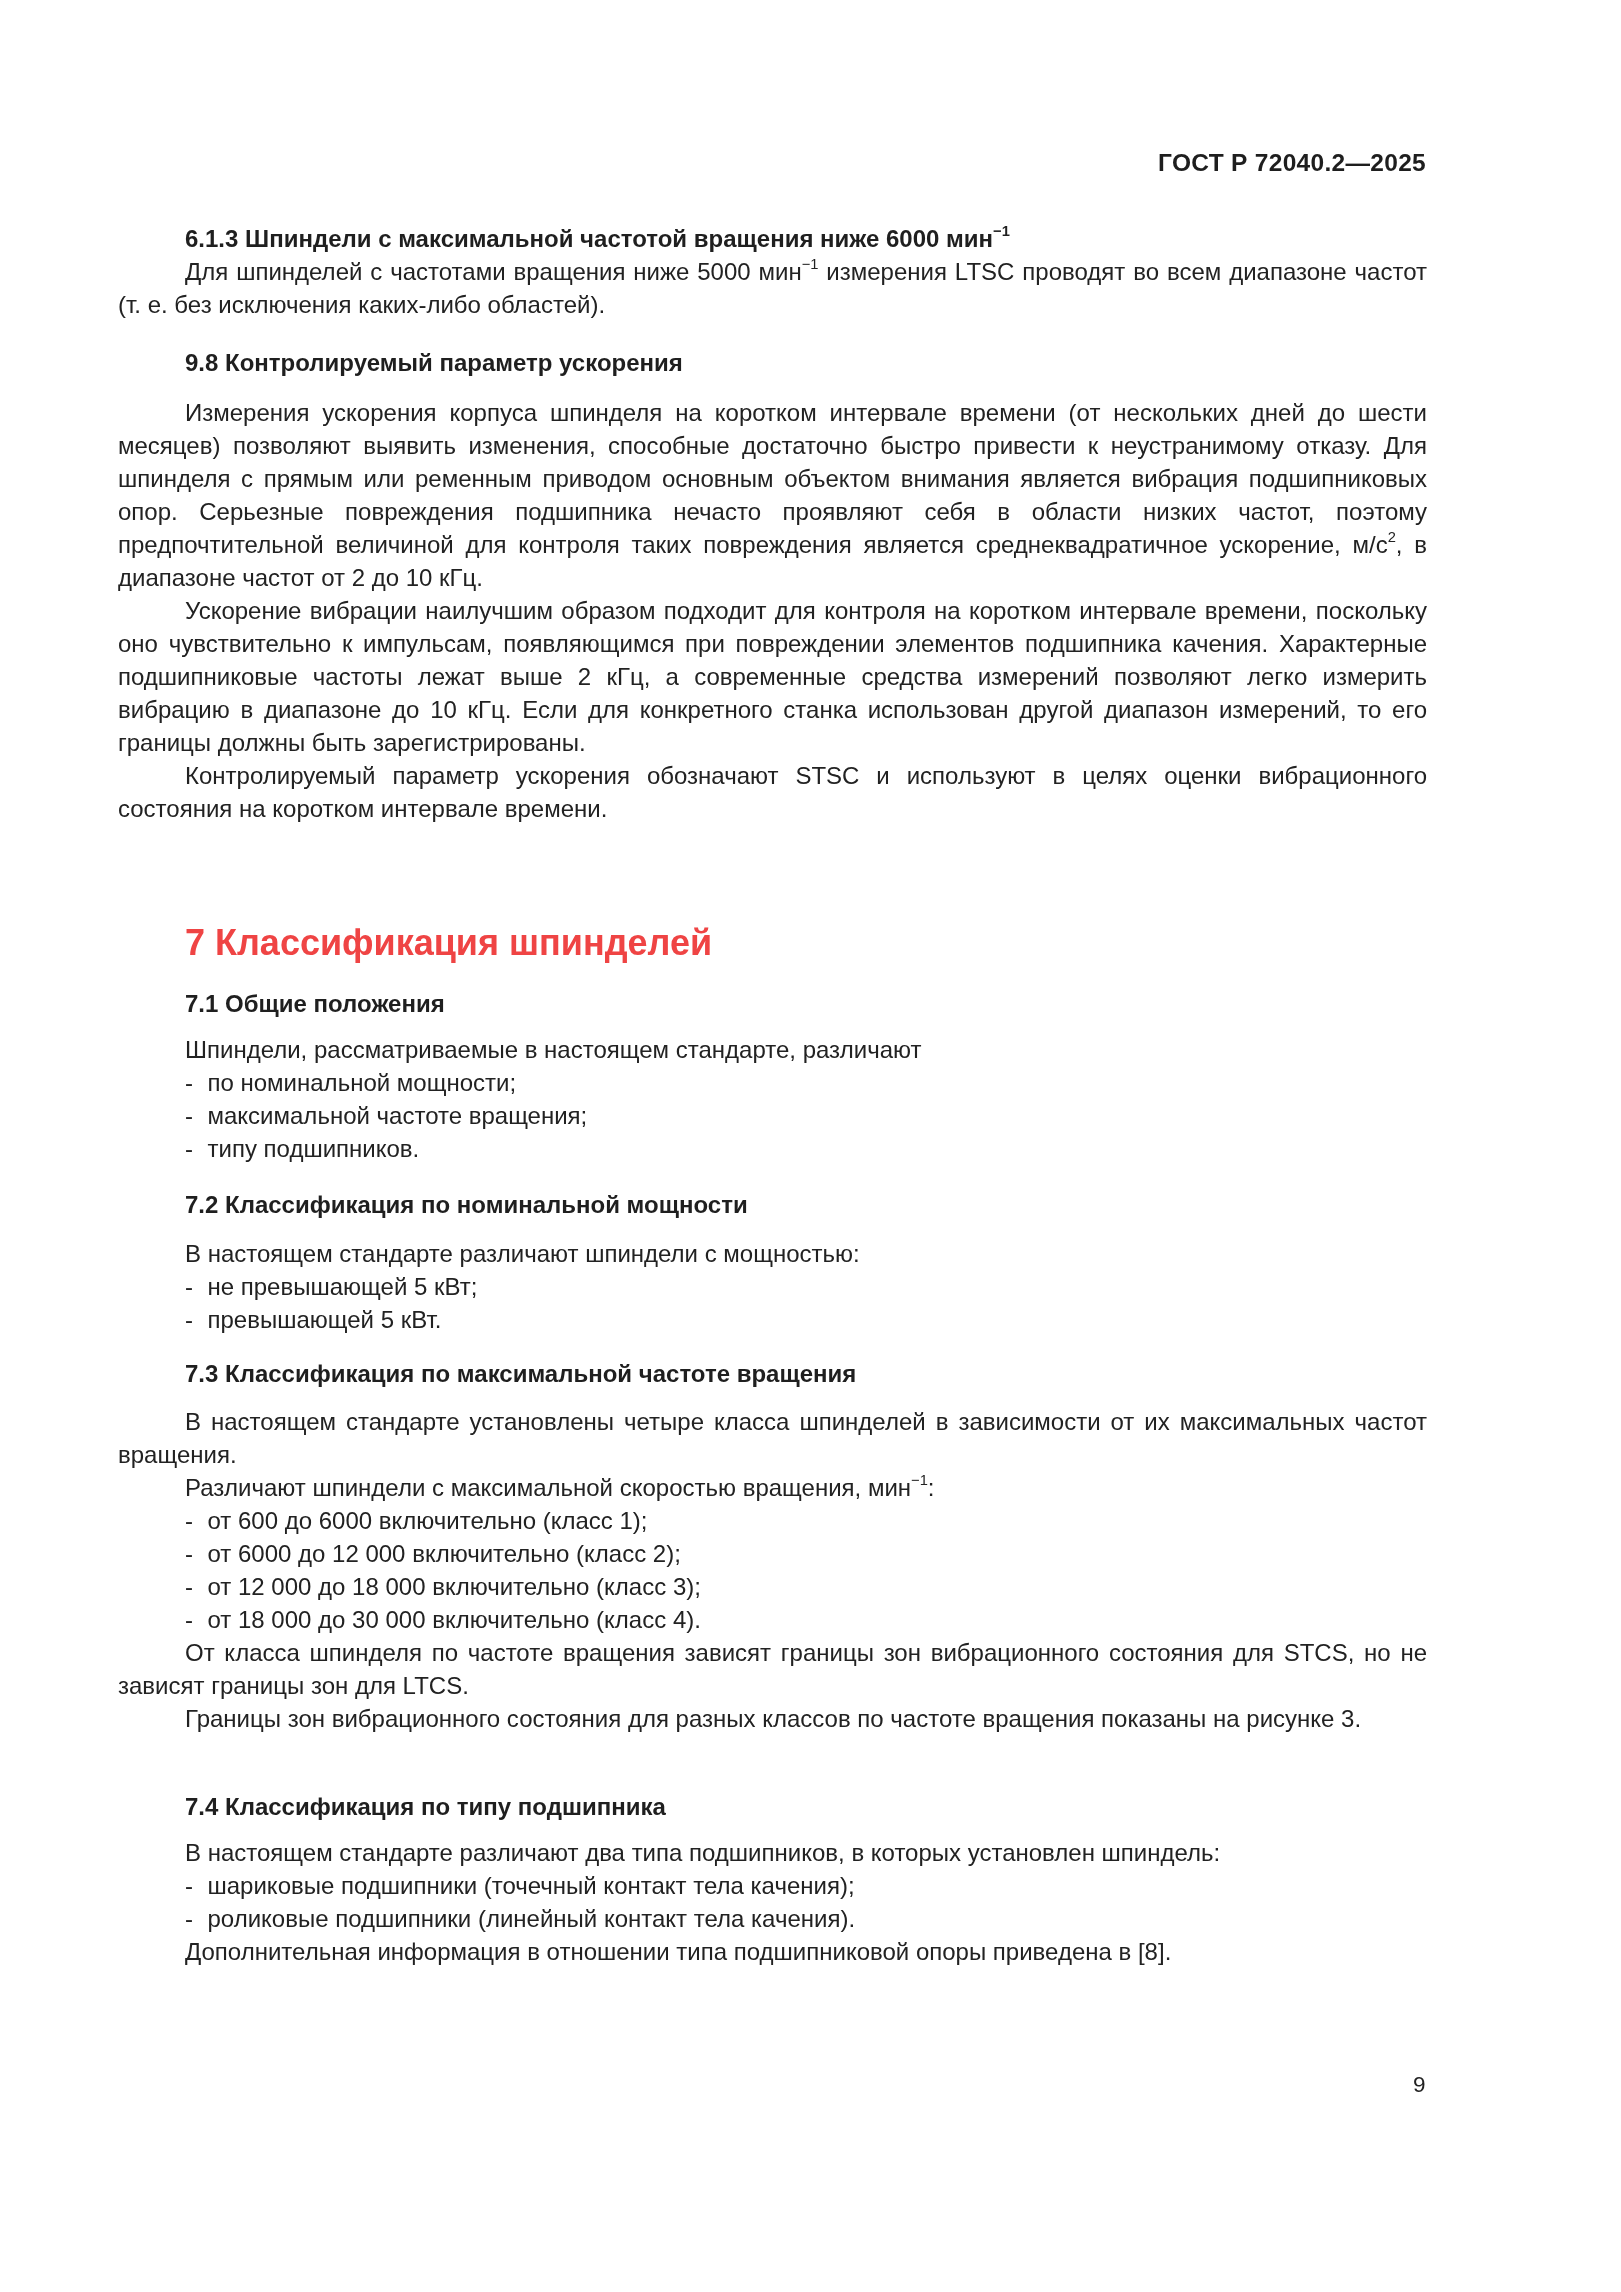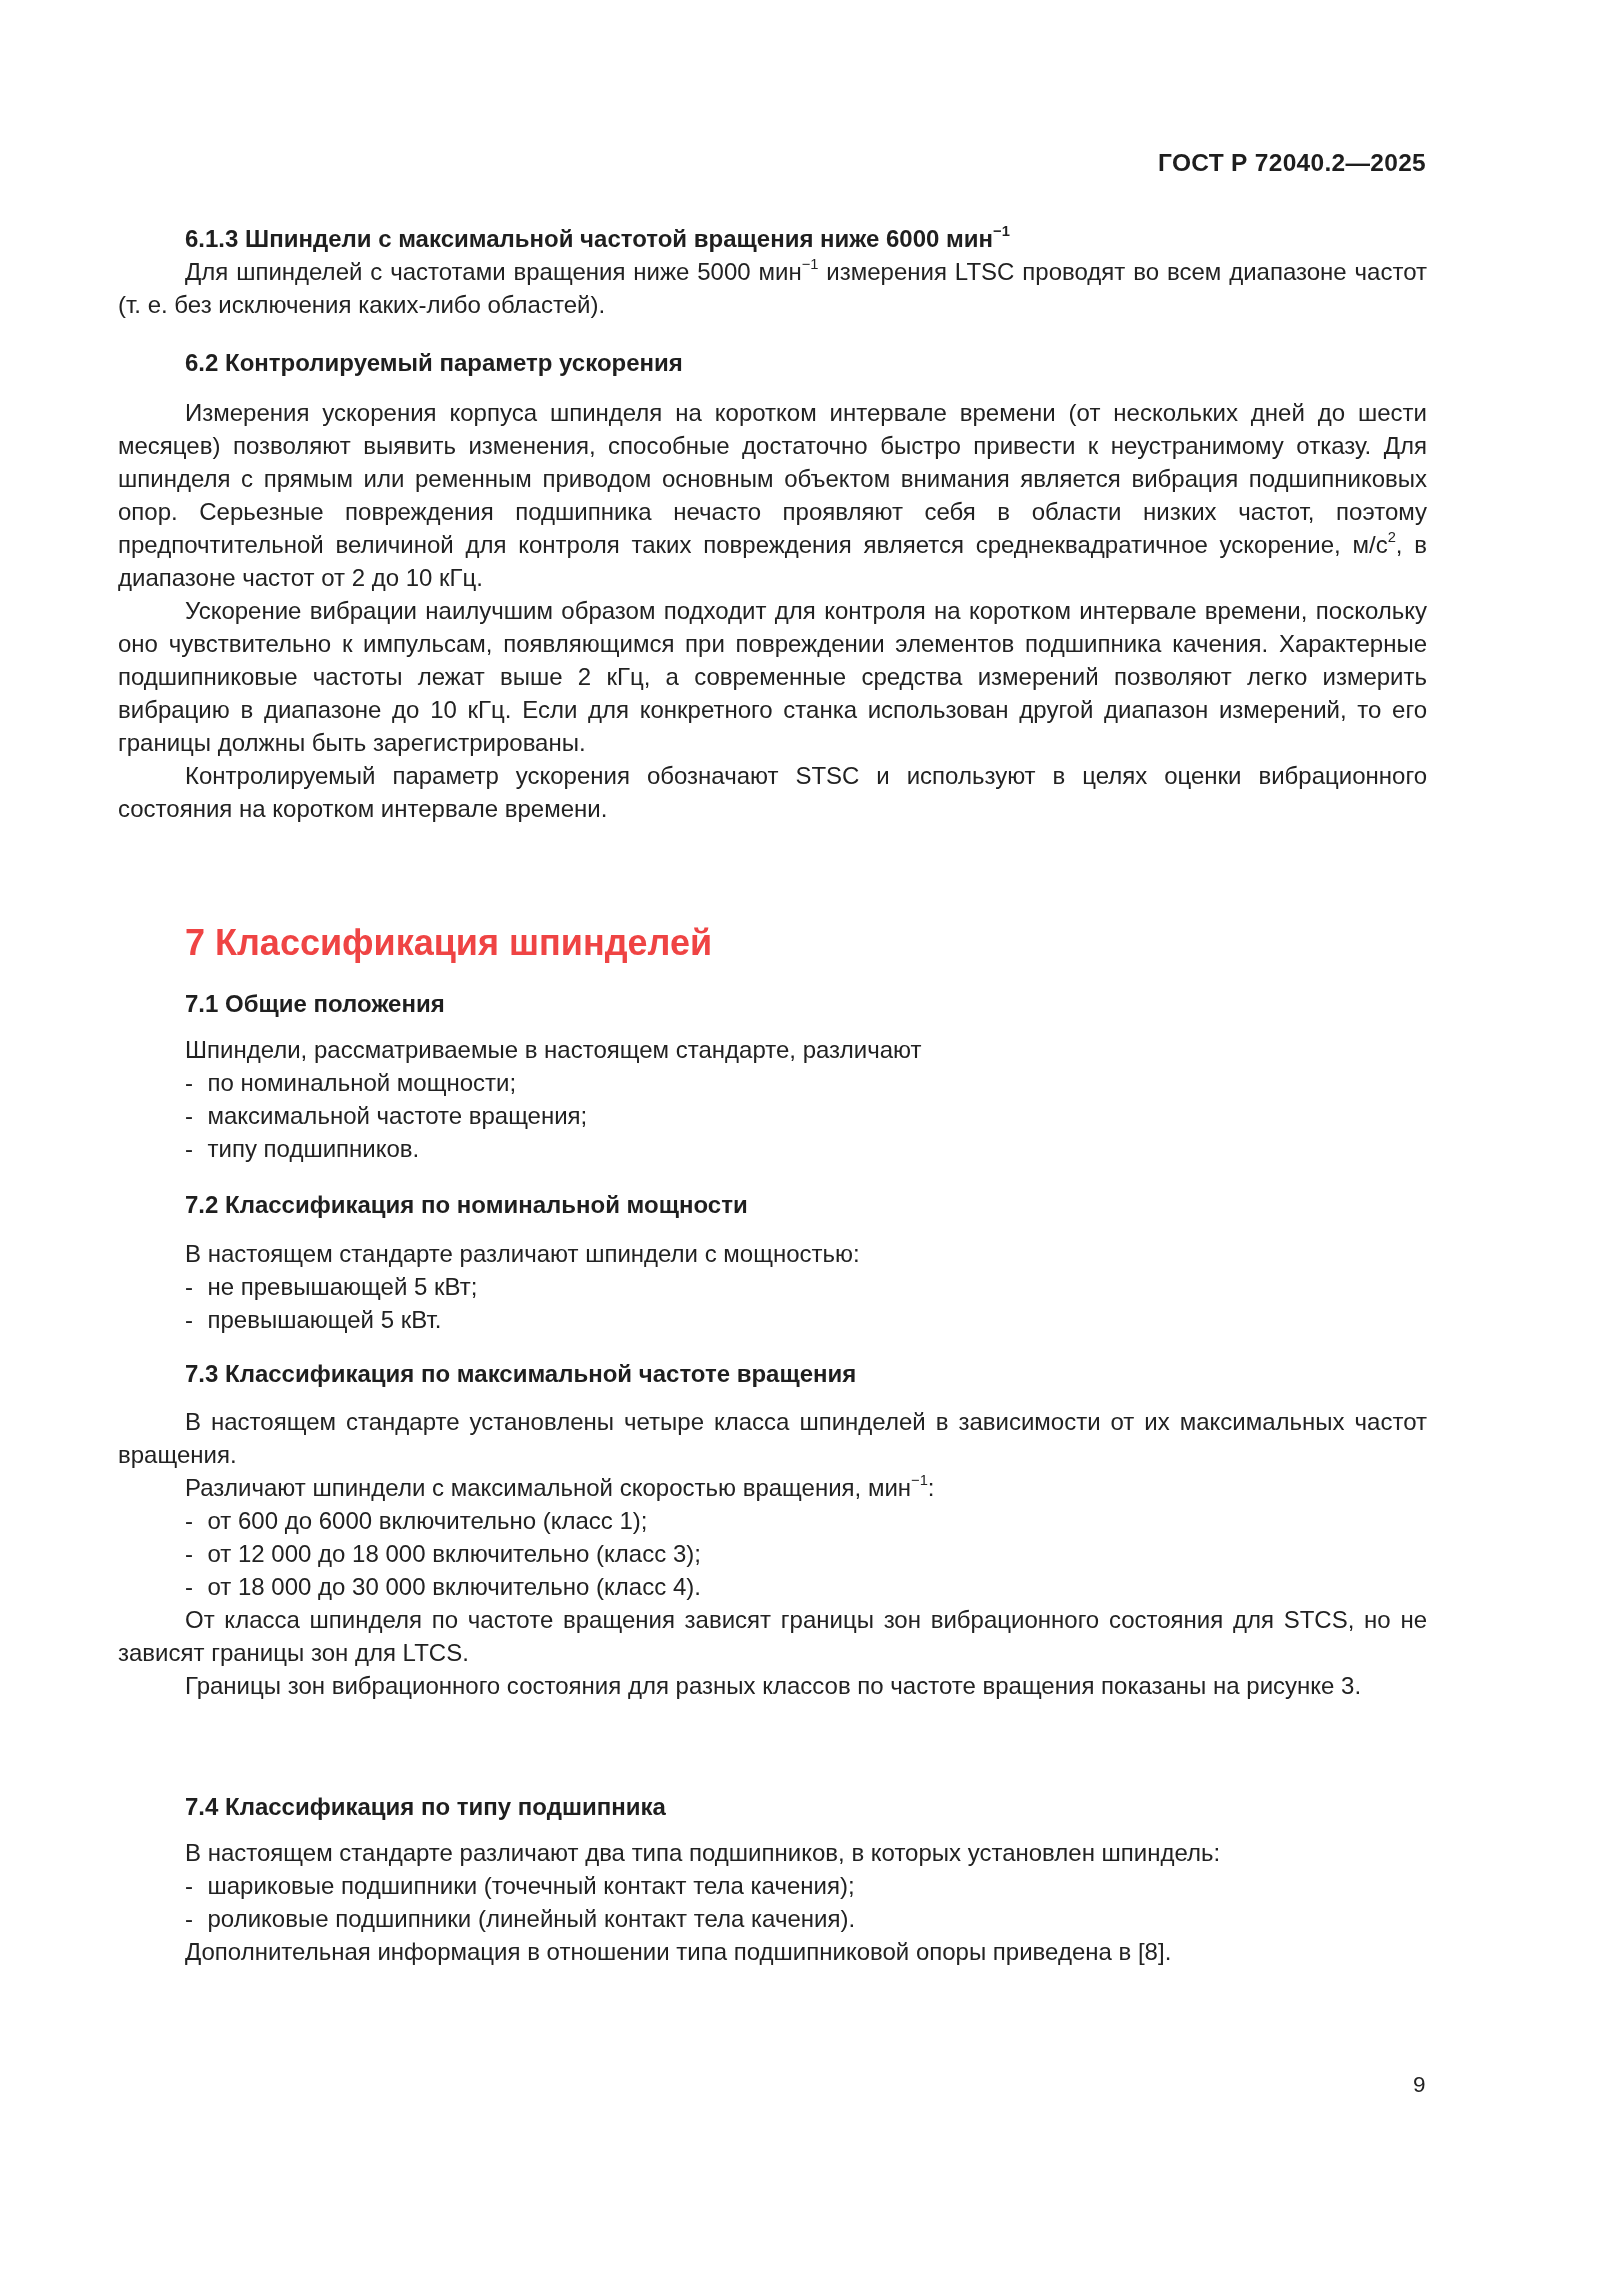--- a/index.html
+++ b/index.html
@@ -25,21 +25,21 @@
 <div class="page">
 
   <div class="hdr">ГОСТ Р 72040.2—2025</div>
 
   <div class="blk" style="top:222px">
     <div class="h3"><span>6.1.3 Шпиндели с максимальной частотой вращения ниже 6000 мин</span><sup>−1</sup></div>
     <p class="p"><span>Для шпинделей с частотами вращения ниже 5000 мин</span><sup>−1</sup><span> измерения LTSC проводят во всем диапазоне частот (т. е. без исключения каких-либо областей).</span></p>
   </div>
 
   <div class="blk" style="top:346px">
-    <div class="h3">6.2 Контролируемый параметр ускорения</div>
+    <div class="h3">9.8 Контролируемый параметр ускорения</div>
   </div>
   <div class="blk" style="top:396px">
     <p class="p"><span>Измерения ускорения корпуса шпинделя на коротком интервале времени (от нескольких дней до шести месяцев) позволяют выявить изменения, способные достаточно быстро привести к неустранимому отказу. Для шпинделя с прямым или ременным приводом основным объектом внимания является вибрация подшипниковых опор. Серьезные повреждения подшипника нечасто проявляют себя в области низких частот, поэтому предпочтительной величиной для контроля таких повреждения является среднеквадратичное ускорение, м/с</span><sup>2</sup><span>, в диапазоне частот от 2 до 10 кГц.</span></p>
     <p class="p">Ускорение вибрации наилучшим образом подходит для контроля на коротком интервале времени, поскольку оно чувствительно к импульсам, появляющимся при повреждении элементов подшипника качения. Характерные подшипниковые частоты лежат выше 2 кГц, а современные средства измерений позволяют легко измерить вибрацию в диапазоне до 10 кГц. Если для конкретного станка использован другой диапазон измерений, то его границы должны быть зарегистрированы.</p>
     <p class="p">Контролируемый параметр ускорения обозначают STSC и используют в целях оценки вибрационного состояния на коротком интервале времени.</p>
   </div>
 
   <div class="blk" style="top:926px">
     <div class="h2">7 Классификация шпинделей</div>
   </div>
@@ -63,20 +63,21 @@
     <p class="li"><span class="dash">-</span><span>превышающей 5 кВт.</span></p>
   </div>
 
   <div class="blk" style="top:1357px">
     <div class="h3">7.3 Классификация по максимальной частоте вращения</div>
   </div>
   <div class="blk" style="top:1405px">
     <p class="p">В настоящем стандарте установлены четыре класса шпинделей в зависимости от их максимальных частот вращения.</p>
     <p class="p"><span>Различают шпиндели с максимальной скоростью вращения, мин</span><sup>−1</sup><span>:</span></p>
     <p class="li ind"><span class="dash">-</span><span>от 600 до 6000 включительно (класс 1);</span></p>
+    <p class="li ind"><span class="dash">-</span><span>от 6000 до 12 000 включительно (класс 2);</span></p>
     <p class="li ind"><span class="dash">-</span><span>от 12 000 до 18 000 включительно (класс 3);</span></p>
     <p class="li ind"><span class="dash">-</span><span>от 18 000 до 30 000 включительно (класс 4).</span></p>
     <p class="p">От класса шпинделя по частоте вращения зависят границы зон вибрационного состояния для STCS, но не зависят границы зон для LTCS.</p>
     <p class="p">Границы зон вибрационного состояния для разных классов по частоте вращения показаны на рисунке 3.</p>
   </div>
 
   <div class="blk" style="top:1790px">
     <div class="h3">7.4 Классификация по типу подшипника</div>
   </div>
   <div class="blk" style="top:1836px">

